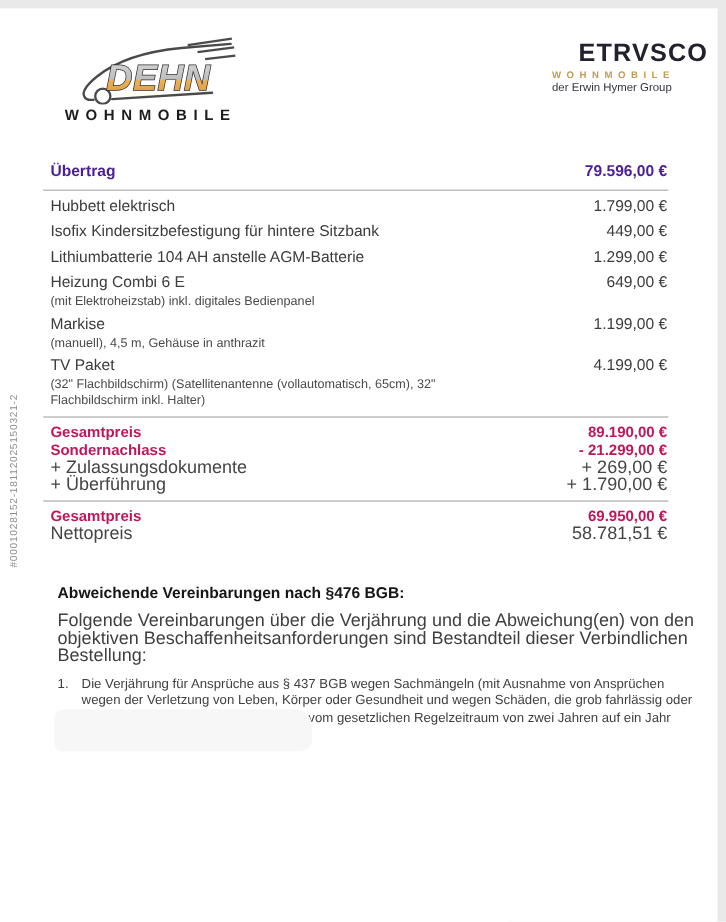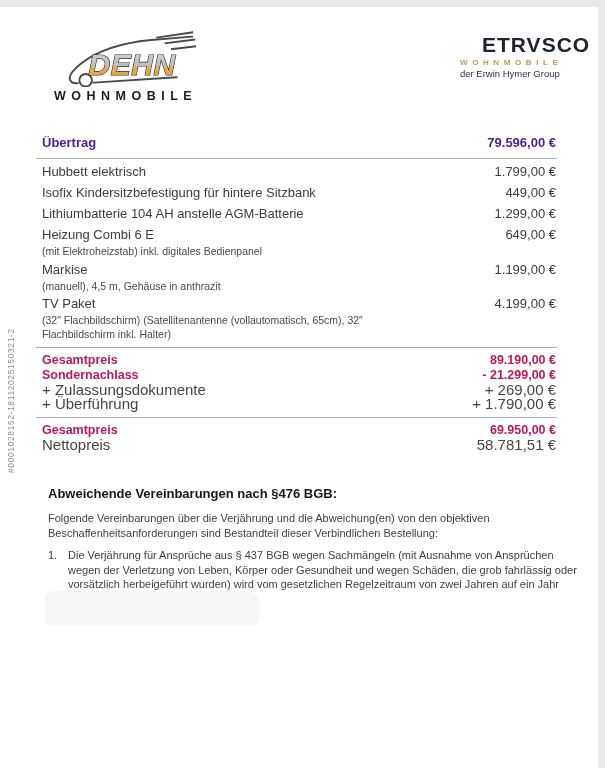--- a/index.html
+++ b/index.html
@@ -48,21 +48,21 @@
   .items-block { padding:2px 0 6px 0; }
   .item-main { font-size:13px; line-height:21px; color:#3c3c3c; }
   .item-note { padding-left:6px; padding-right:120px; font-size:10.5px; line-height:13.5px; color:#4a4a4a; }
   .totals-block { padding:5px 0 7px 0; }
   .t-bold { font-weight:bold; font-size:12.5px; line-height:15px; color:#be185d; }
   .t-small { font-size:15px; line-height:13.5px; color:#454545; }
   .price { white-space:nowrap; }
   
   .agreements { position:absolute; left:48px; top:478px; width:532px; }
   .agr-heading { font-size:13px; font-weight:bold; color:#161616; line-height:17px; }
-  .agr-intro { margin-top:9px; font-size:11px; line-height:14.5px; color:#3f3f3f; }
+  .agr-intro { margin-top:9px; font-size:15px; line-height:14.5px; color:#3f3f3f; }
   .agr-list { margin-top:8px; }
   .agr-item { display:flex; font-size:11px; line-height:14.5px; color:#3f3f3f; }
   .agr-num { width:20px; flex:0 0 20px; }
   
   .redaction {
     position:absolute; left:45px; top:584px; width:215px; height:35px;
     background:#f7f7f8; border-radius:8px 14px 10px 6px;
   }
 </style>
 </head>

